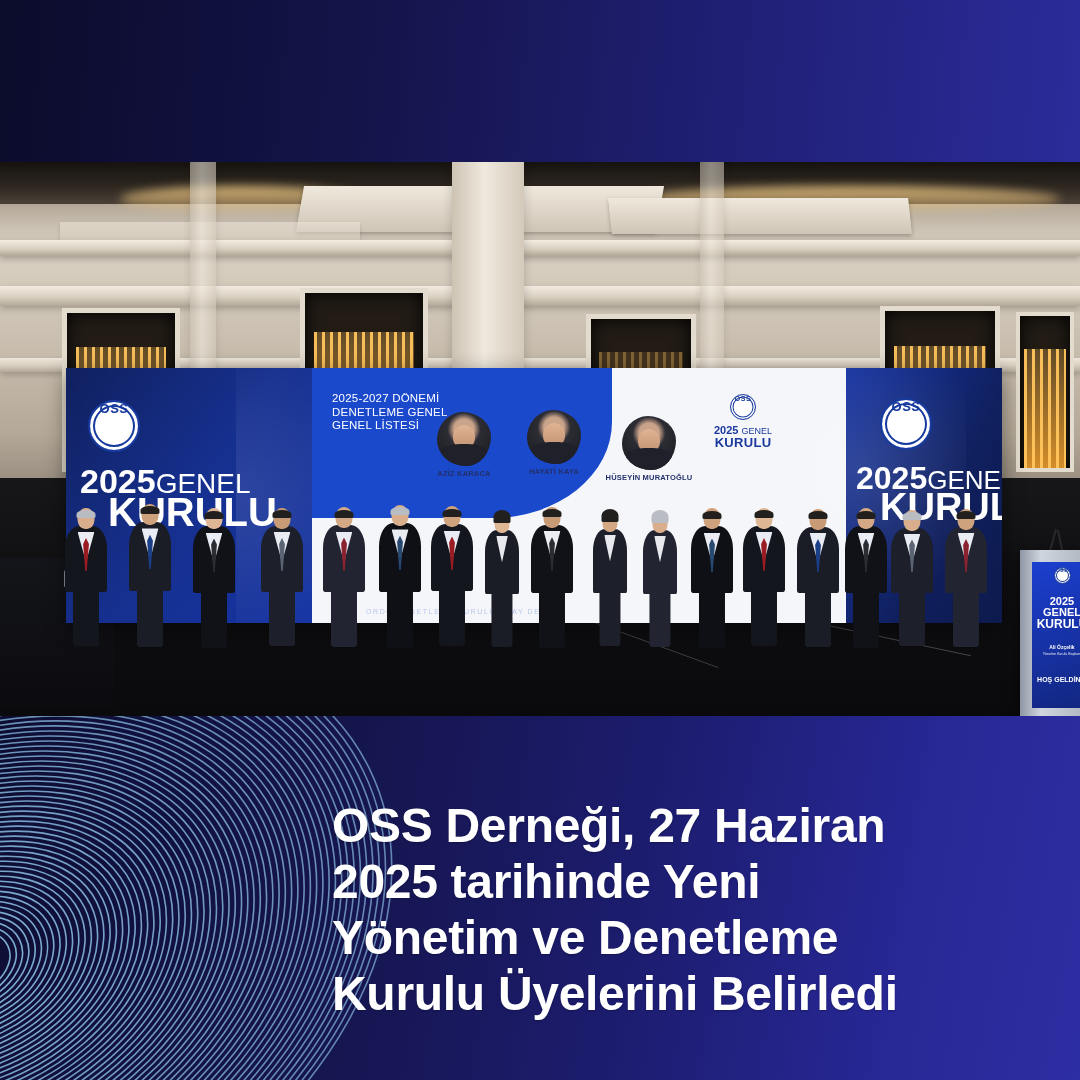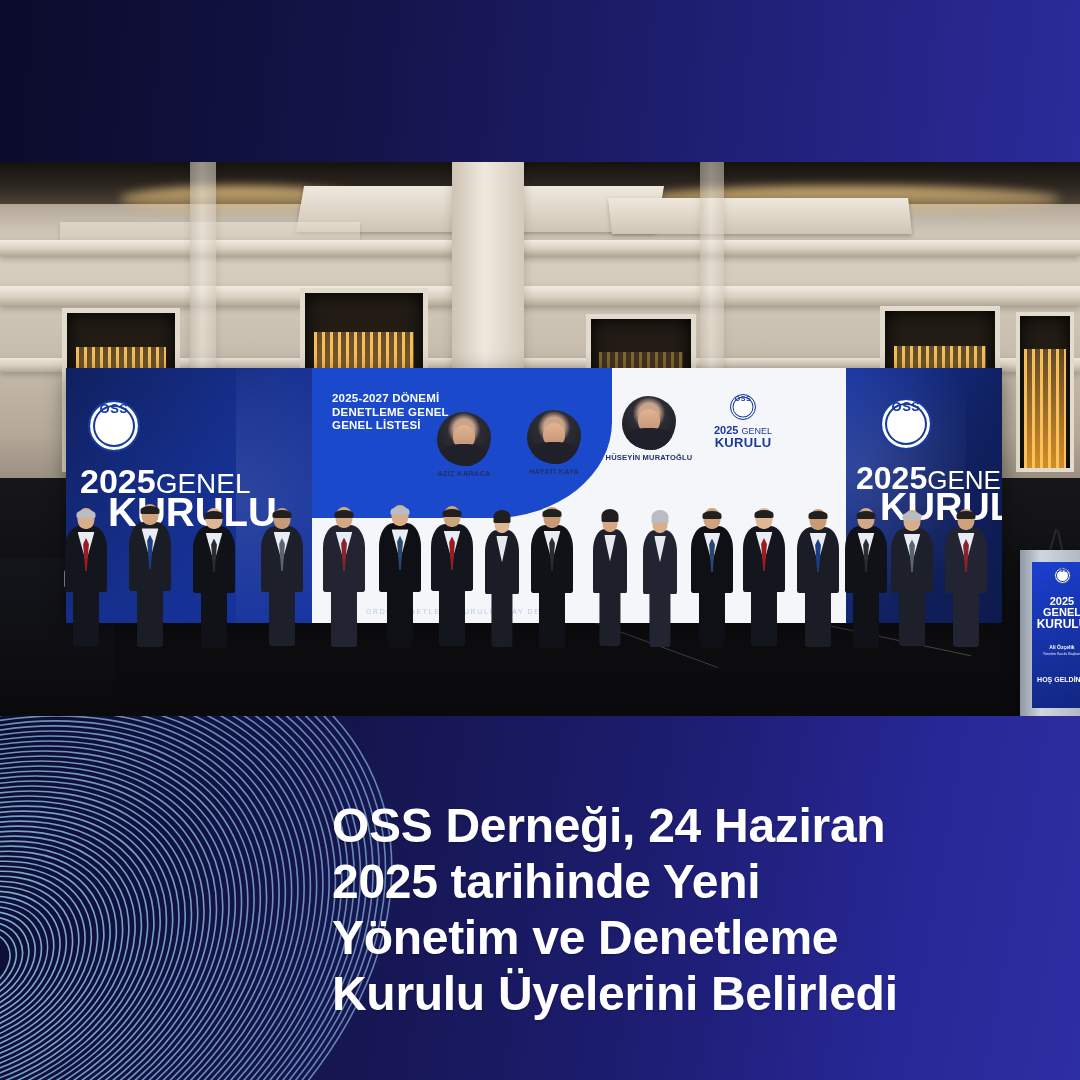--- a/index.html
+++ b/index.html
@@ -102,21 +102,21 @@
     box-shadow:inset 0 0 0 3px #fff, inset 0 0 0 5px #173a9e;
     position:relative;
   }
   .oss-logo span{color:#173a9e;font-weight:bold;letter-spacing:.5px;line-height:1;}
 
   .bd-title{color:#fff;line-height:1.0;}
   .bd-title .y{font-weight:bold;}
   .bd-title .g{font-weight:400;}
   .bd-title .k{font-weight:bold;display:block;}
 
-  .white-head{color:#fff;font-weight:bold;line-height:1.18;font-size:11.5px;letter-spacing:.2px;}
+  .white-head{color:#fff;font-weight:normal;line-height:1.18;font-size:11.5px;letter-spacing:.2px;}
 
   .cand{position:absolute;text-align:center;}
   .cand .ph{
     width:54px;height:54px;margin:0 auto;position:relative;overflow:hidden;
     border-radius:48% 52% 46% 54%/52% 46% 54% 48%;
     background:radial-gradient(circle at 50% 32%,#caa48a 0 22%,#2c2c34 36%,#17171d 100%);
   }
   .cand .ph i{
     position:absolute;left:50%;top:24%;transform:translateX(-50%);
     width:22px;height:24px;border-radius:50% 50% 45% 45%;
@@ -280,21 +280,21 @@
           </div>
         <div class="nm">AZİZ KARACA</div>
       </div>
       <div class="cand" style="left:442px;top:42px;width:92px;">
         <div class="ph">
             <i></i>
             <b></b>
           </div>
         <div class="nm">HAYATİ KAYA</div>
       </div>
-      <div class="cand" style="left:528px;top:28px;width:110px;">
+      <div class="cand" style="left:528px;top:48px;width:110px;">
         <div class="ph">
             <i></i>
             <b></b>
           </div>
         <div class="nm">HÜSEYİN MURATOĞLU</div>
       </div>
 
       <div class="bd-smalllock" style="left:612px;top:26px;width:130px;">
         <div class="oss-logo" style="width:26px;height:26px;margin:0 auto 5px;border-width:1px;box-shadow:inset 0 0 0 1.5px #fff,inset 0 0 0 2.5px #173a9e;">
           <span style="font-size:7px;">OSS</span>
@@ -533,18 +533,18 @@
           <ellipse cx="-30" cy="248" rx="411.59999999999997" ry="284.79999999999995" transform="rotate(-26 -30 248)" opacity="0.726"></ellipse>
           <ellipse cx="-30" cy="248" rx="418.2" ry="289.34999999999997" transform="rotate(-26 -30 248)" opacity="0.722"></ellipse>
           <ellipse cx="-30" cy="248" rx="424.79999999999995" ry="293.9" transform="rotate(-26 -30 248)" opacity="0.718"></ellipse>
           <ellipse cx="-30" cy="248" rx="431.4" ry="298.45" transform="rotate(-26 -30 248)" opacity="0.714"></ellipse>
           <ellipse cx="-30" cy="248" rx="438" ry="303" transform="rotate(-26 -30 248)" opacity="0.710"></ellipse>
           <ellipse cx="-30" cy="248" rx="444.59999999999997" ry="307.55" transform="rotate(-26 -30 248)" opacity="0.706"></ellipse>
         </g>
     </svg>
   </div>
 
-  <div class="headline">OSS Derneği, 24 Haziran
+  <div class="headline">OSS Derneği, 27 Haziran
 2025 tarihinde Yeni
 Yönetim ve Denetleme
 Kurulu Üyelerini Belirledi</div>
 
 </div>
 
 </body></html>

